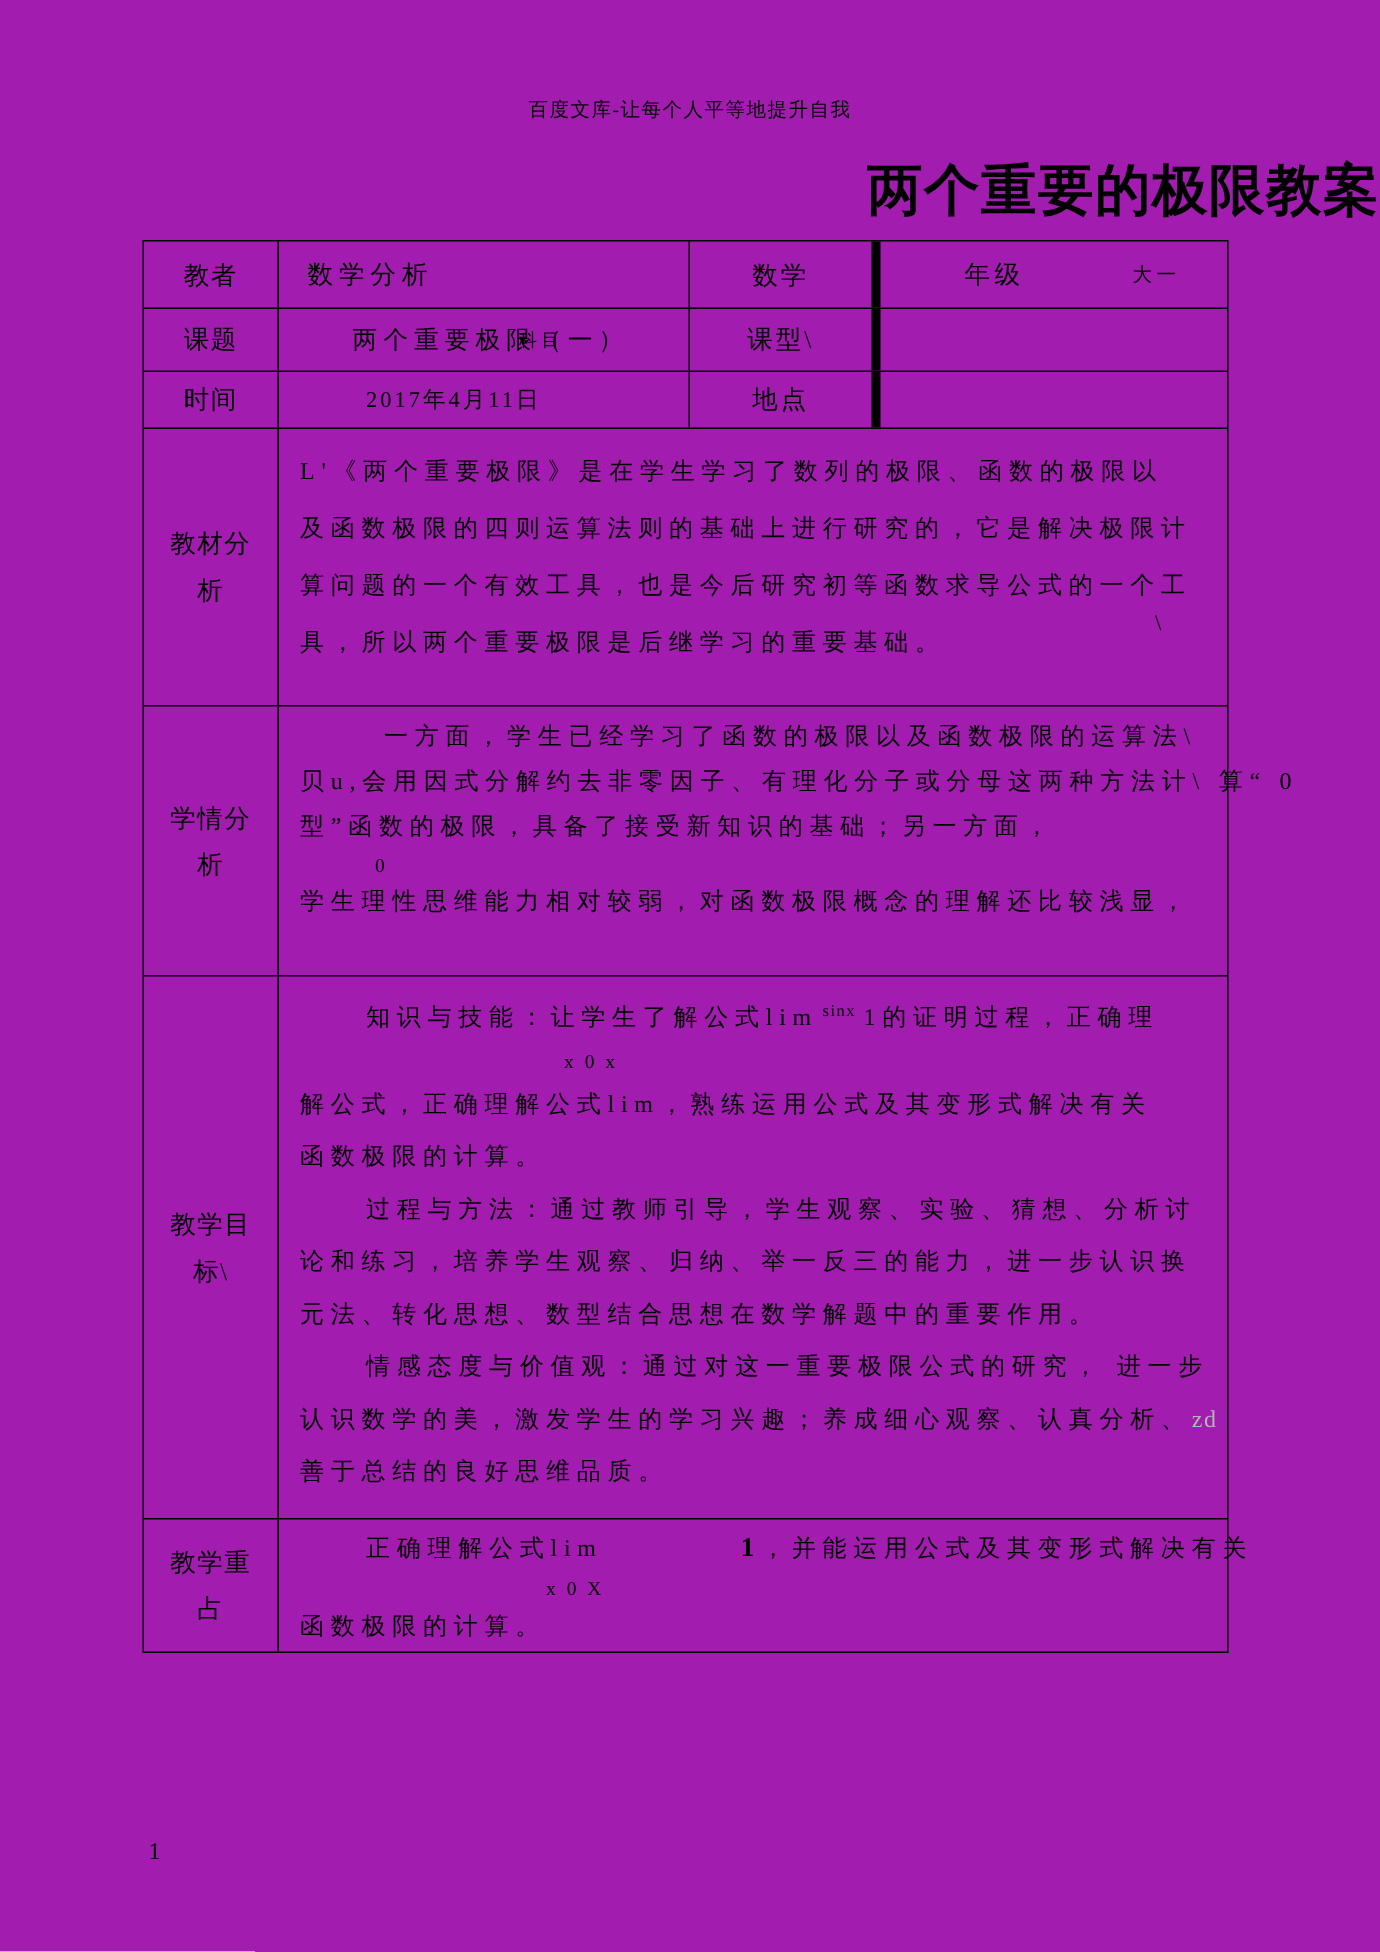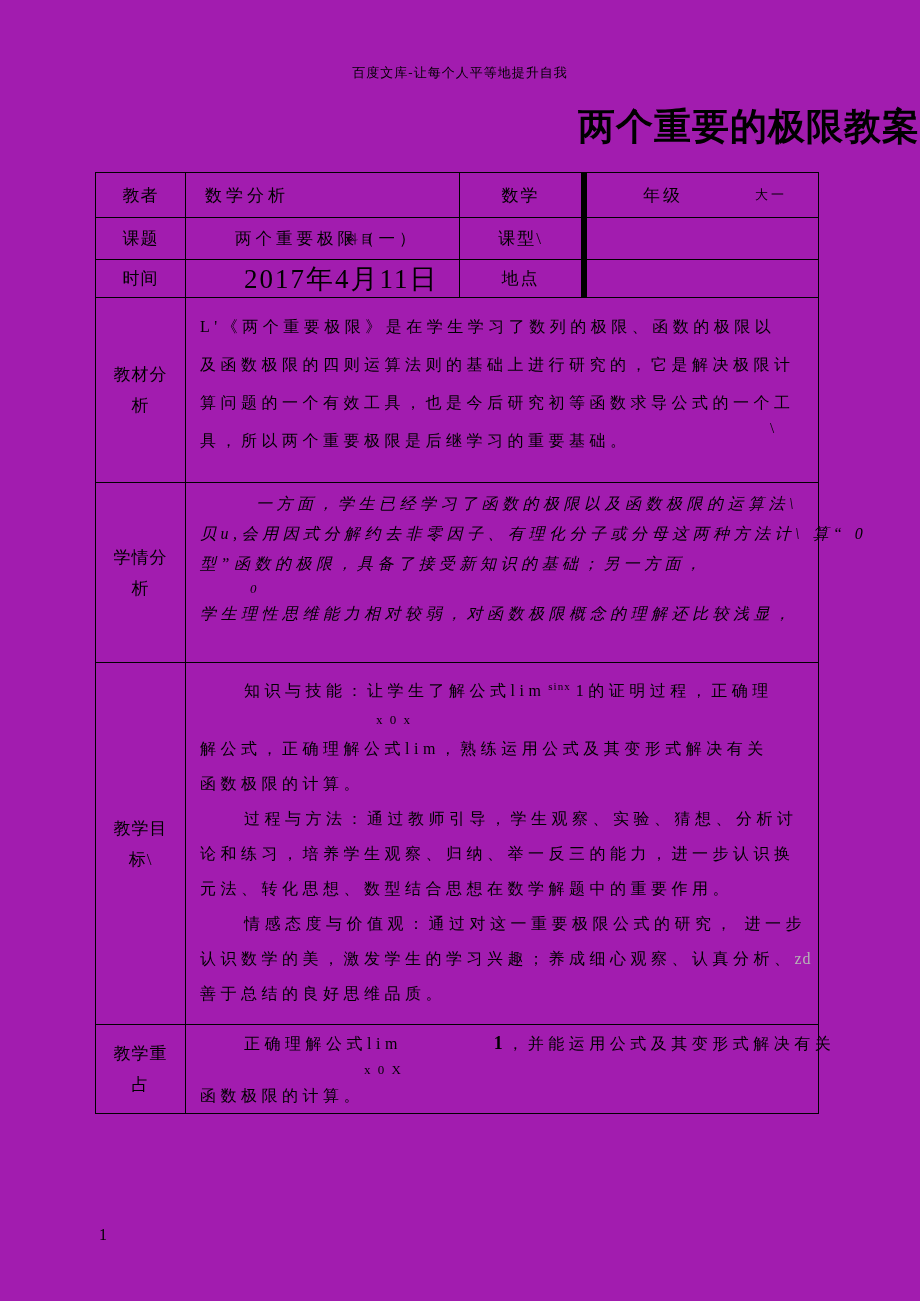--- a/index.html
+++ b/index.html
@@ -5,21 +5,21 @@
   * { margin:0; padding:0; box-sizing:border-box; }
   html, body { background:#ffffff; }
   .page {
     position:relative; width:920px; height:1301px; margin:0 auto;
     background:#a21caf; color:#000;
     font-family:"Liberation Serif", serif; overflow:hidden;
   }
   .doc-header { position:absolute; top:64px; left:0; width:100%; text-align:center; font-size:13px; letter-spacing:1px; }
   .doc-title  { position:absolute; top:102px; left:0; width:100%; text-align:right; font-size:37px; font-weight:600; letter-spacing:1px; }
 
-  .doc-table { position:absolute; top:172px; left:95px; width:724px; border:1px solid #000; }
+  .doc-table { position:absolute; top:160px; left:95px; width:724px; border:1px solid #000; }
   .t-row { display:flex; border-bottom:1px solid #000; }
   .t-row:last-child { border-bottom:none; }
   .label-cell {
     flex:0 0 90px; border-right:1px solid #000;
     display:flex; flex-direction:column; justify-content:center; align-items:center;
     font-size:17px; letter-spacing:1px; line-height:31px; text-align:center;
   }
   .content-cell { flex:1; position:relative; }
   .split { display:flex; }
   .sub-a { position:relative; flex:0 0 274px; border-right:1px solid #000; }
@@ -33,42 +33,42 @@
   .r3 { height:38px; }
   .r4 { height:185px; }
   .r5 { height:180px; }
   .r6 { height:362px; }
   .r7 { height:88px;font-family:Liberation Serif, serif; }
 
   .body { padding:10px 14px 0 14px; font-size:16px; letter-spacing:4.5px; }
   .line { white-space:nowrap; }
   .r4 .line { line-height:38px; }
   .r5 .body { padding-top:6px; }
-  .r5 .line { line-height:30px;font-style:italic; }
+  .r5 .line { line-height:30px; }
   .r6 .body { padding-top:6px; }
   .r6 .line { line-height:35px; }
   .r7 .body { padding-top:4px; }
   .r7 .line { line-height:29px; }
 
   .indent    { text-indent:44px; }
   .indent-lg { text-indent:56px; }
   .subline { font-size:13px; letter-spacing:2px; line-height:23px !important; }
   .sub-k { padding-left:176px; }
   .sub-f { padding-left:164px; }
   .denom-line { font-size:13px; letter-spacing:2px; line-height:20px !important; padding-left:50px; }
   .sup { font-size:11px; letter-spacing:1px; vertical-align:6px; margin:0 5px 0 3px; }
   .num-bold { font-weight:bold; font-size:18px; }
   .gap { display:inline-block; width:92px; }
   .gray { color:#b5b5b5; letter-spacing:1px; }
   .stray-mark { position:absolute; left:584px; top:122px; font-size:15px; }
 
   .a1 { left:19px;  font-size:17px;   letter-spacing:4px; }
   .a2 { left:160px; font-size:12px;   letter-spacing:3px;margin-top:44px; }
   .a-topic { left:49px; font-size:16.5px; letter-spacing:4px; }
-  .a-date  { left:58px; font-size:27px;   letter-spacing:2px; font-weight:500; }
+  .a-date  { left:58px; font-size:15px;   letter-spacing:2px; font-weight:500; }
   .c1 { left:56px;  font-size:17px; letter-spacing:3px; }
   .c2 { left:168px; font-size:13px; letter-spacing:3px; }
 
   .page-number { position:absolute; left:99px; top:1226px; font-size:16px; }
 </style>
 </head>
 <body>
 
 <div class="page">
 

